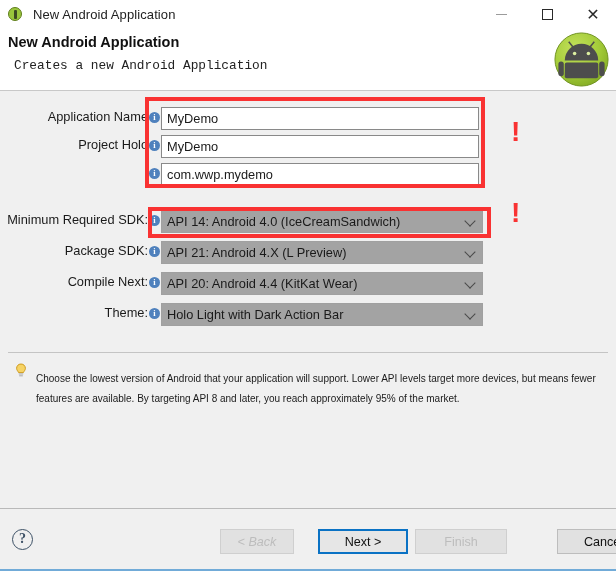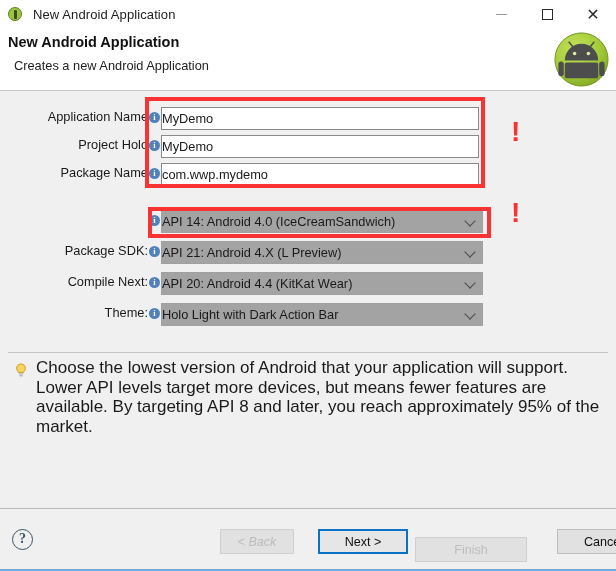--- a/index.html
+++ b/index.html
@@ -97,20 +97,21 @@
     left: 8px; top: 5px;
     font-size: 14.5px;
     font-weight: bold;
     color: #111;
   }
   #header-sub {
     position: absolute;
     left: 14px; top: 29px;
     font-size: 12.8px;
     color: #222;
+    font-family: Liberation Mono, monospace;
   }
   #android-logo {
     position: absolute;
     right: 5px; top: 1px;
     width: 59px; height: 59px;
   }
   #header-rule {
     position: absolute;
     left: 0; top: 90px;
     width: 616px; height: 1px;
@@ -157,20 +158,21 @@
   }
   .field {
     position: absolute;
     left: 161px;
     top: 0;
     height: 23px;
     box-sizing: border-box;
     font-size: 12.8px;
     display: flex;
     align-items: center;
+    padding-left: 5px;
     color: #1a1a1a;
   }
   .field.text {
     width: 318px;
     background: #ffffff;
     border: 1px solid #898989;
   }
   .field.combo {
     width: 322px;
     background: #a3a3a3;
@@ -222,23 +224,23 @@
     left: 8px; top: 358px;
     width: 600px;
   }
   #bulb {
     position: absolute;
     left: 6px; top: 5px;
     width: 14px; height: 16px;
   }
   #hint-text {
     position: absolute;
-    left: 28px; top: 0;
+    left: 28px; top: 11px;
     width: 565px;
-    font-size: 17px;
+    font-size: 10px;
     line-height: 19.5px;
     color: #1a1a1a;
   }
 
   
   #footer-rule {
     position: absolute;
     left: 0; top: 508px;
     width: 616px; height: 1px;
     background: #b9b9b9;
@@ -282,21 +284,21 @@
     color: #111111;
   }
   .btn.focused {
     background: #e6e6e6;
     border: 2px solid #0a72c4;
     color: #111111;
     font-weight: normal;
   }
   #btn-back   { left: 220px; width: 74px; font-style: italic; }
   #btn-next   { left: 318px; width: 90px; }
-  #btn-finish { left: 415px; width: 112px; margin-top: 8px; }
+  #btn-finish { left: 415px; width: 92px; }
   #btn-cancel { left: 510px; width: 93px; margin-left: 47px; }
   #bottom-edge {
     position: absolute;
     left: 0; top: 569px;
     width: 616px; height: 2px;
     background: #0a72c4;
     opacity: .55;
   }
 </style>
 </head>
@@ -353,26 +355,26 @@
     <div class="field text">MyDemo</div>
   </div>
 
   <div class="row" style="top:44px">
     <div class="row-label">Project Holo</div>
     <div class="info-icon">i</div>
     <div class="field text">MyDemo</div>
   </div>
 
   <div class="row" style="top:72px">
-    <div class="row-label">Package Name</div>
     <div class="info-icon">i</div>
     <div class="field text">com.wwp.mydemo</div>
   </div>
 
   <div class="row" style="top:119px">
+    <div class="row-label">Minimum Required SDK:</div>
     <div class="info-icon">i</div>
     <div class="field combo">
       <span>API 14: Android 4.0 (IceCreamSandwich)</span>
       <span class="chev"></span>
     </div>
   </div>
 
   <div class="row" style="top:150px">
     <div class="row-label">Package SDK:</div>
     <div class="info-icon">i</div>

